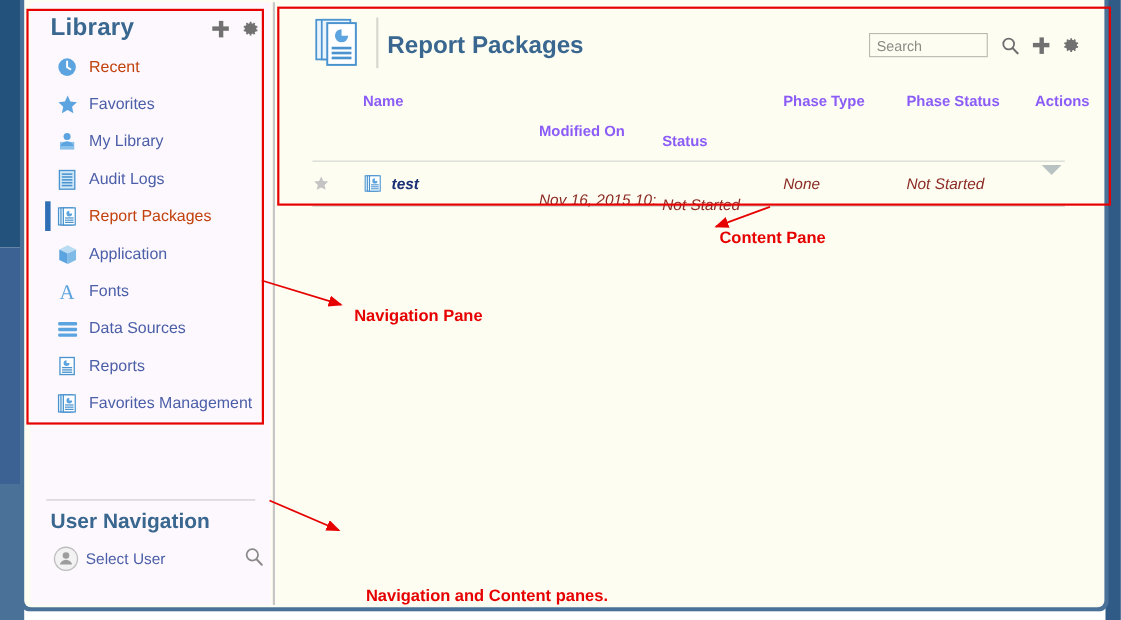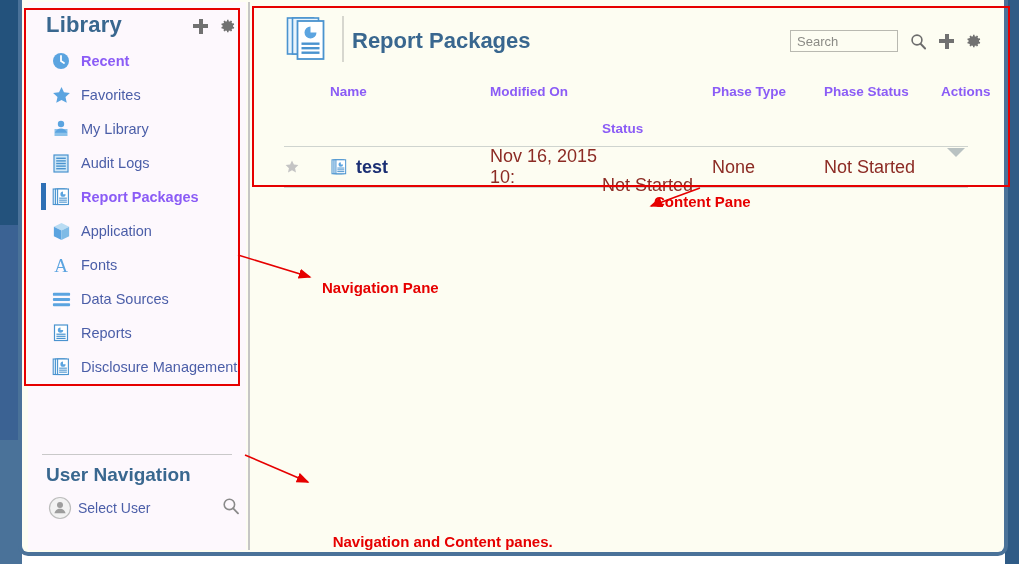--- a/index.html
+++ b/index.html
@@ -49,21 +49,21 @@
   .ic-gear{width:16px;height:16px;cursor:pointer;}
 
   .nav-list{position:absolute;left:0;top:42px;width:218px;}
   .nav-item{
     position:relative;height:34px;display:flex;align-items:center;
     padding-left:22px;box-sizing:border-box;cursor:pointer;
   }
   .nav-item .nm-ico{width:22px;height:22px;margin-right:9px;flex:0 0 22px;
       display:flex;align-items:center;justify-content:center;}
   .nav-item .nm-lbl{font-size:14.5px;color:#4b5ea8;white-space:nowrap;}
-  .nav-item.sel .nm-lbl{color:#8b5cf6;font-weight:bold;}
+  .nav-item.sel .nm-lbl{color:#c2410c;font-weight:normal;}
   .nav-item.active:before{
     content:"";position:absolute;left:13px;top:3px;width:5px;height:27px;background:#2f6fb5;
   }
 
   .nav-divider{position:absolute;left:14px;top:452px;width:190px;height:1px;background:#c9c9c9;}
   .ul-title{position:absolute;left:18px;top:462px;font-size:19px;font-weight:bold;color:#39678f;}
   .ul-row{position:absolute;left:20px;top:492px;width:190px;height:28px;display:flex;align-items:center;}
   .ul-row .ul-ico{width:24px;height:24px;margin-right:6px;}
   .ul-row .ul-lbl{font-size:14px;color:#4b5ea8;cursor:pointer;}
   .ul-row .ul-search{position:absolute;right:-2px;top:3px;width:18px;height:18px;cursor:pointer;}
@@ -82,38 +82,38 @@
   .search-box{
     width:108px;height:22px;background:#fdfdf2;border:1px solid #b9b9b1;
     font-size:13px;color:#8b8b86;padding:0 6px;box-sizing:border-box;
     font-family:"Liberation Sans", sans-serif;
   }
   .search-box::placeholder{color:#8b8b86;opacity:1;}
   .ic-mag{width:17px;height:17px;cursor:pointer;}
 
   .tbl{position:absolute;left:30px;top:82px;right:34px;}
   .tbl-head{display:flex;font-size:13.5px;font-weight:bold;color:#8b5cf6;padding-bottom:10px;}
-  .tbl-row{display:flex;align-items:center;height:40px;border-top:1px solid #cfd4cf;border-bottom:1px solid #cfd4cf;font-size:18px;color:#8c2b24;}
+  .tbl-row{display:flex;align-items:center;height:40px;border-top:1px solid #cfd4cf;border-bottom:1px solid #cfd4cf;font-size:14px;color:#8c2b24;font-style:italic;}
   .c-fav{width:46px;flex:0 0 46px;display:flex;align-items:center;}
   .c-name{width:160px;flex:0 0 160px;}
-  .c-mod{width:112px;flex:0 0 112px;}
+  .c-mod{width:112px;flex:0 0 112px;margin-top:28px;}
   .c-stat{width:110px;flex:0 0 110px;margin-top:37px;}
   .c-ptype{width:112px;flex:0 0 112px;}
   .c-pstat{width:117px;flex:0 0 117px;}
   .c-act{flex:1 1 auto;}
   .tbl-row .c-name{display:flex;align-items:center;gap:8px;color:#1b2f74;font-weight:bold;}
   .star{width:16px;height:16px;}
   .caret{width:0;height:0;border-left:9px solid transparent;border-right:9px solid transparent;border-top:9px solid #b9c2c2;margin-left:6px;cursor:pointer;}
 
   
   .ann-box{position:absolute;border:2px solid #e60000;box-sizing:border-box;pointer-events:none;}
   #box-nav{left:24px;top:8px;width:216px;height:378px;}
   #box-content{left:252px;top:6px;width:758px;height:181px;}
   .ann-txt{position:absolute;color:#e60000;font-size:15px;font-weight:bold;white-space:pre;line-height:20px;}
-  #ann-content{left:654px;top:192px;}
+  #ann-content{left:654px;top:207px;}
   #ann-nav{left:322px;top:278px;}
   #ann-sep{left:316px;top:472px;}
   svg.ann-svg{position:absolute;left:0;top:0;width:1019px;height:564px;pointer-events:none;}
 </style>
 </head>
 <body>
 
 <div id="app">
 
   <div class="chrome-strip chrome-left-1"></div>
@@ -256,21 +256,21 @@
               <rect x="4.4" y="2" width="11" height="15.5" fill="#e9f4fc" stroke="#4a93cf" stroke-width="1.1"></rect>
               <rect x="6.6" y="2" width="10.8" height="15.5" fill="#ffffff" stroke="#4a93cf" stroke-width="1.1"></rect>
               <path d="M12 4.6a2.6 2.6 0 1 0 2.6 2.6H12z" fill="#5ba4e0"></path>
               <g fill="#4a93cf">
                   <rect x="8.1" y="10.6" width="7.8" height="1.1"></rect>
                   <rect x="8.1" y="12.6" width="7.8" height="1.1"></rect>
                   <rect x="8.1" y="14.6" width="7.8" height="1.1"></rect>
                 </g>
             </svg>
           </span>
-          <span class="nm-lbl">Disclosure Management</span>
+          <span class="nm-lbl">Favorites Management</span>
         </div>
 
       </div>
 
       <div class="nav-divider"></div>
       <div class="ul-title">User Navigation</div>
 
       <div class="ul-row">
         <span class="ul-ico">
           <svg width="24" height="24" viewBox="0 0 24 24">

